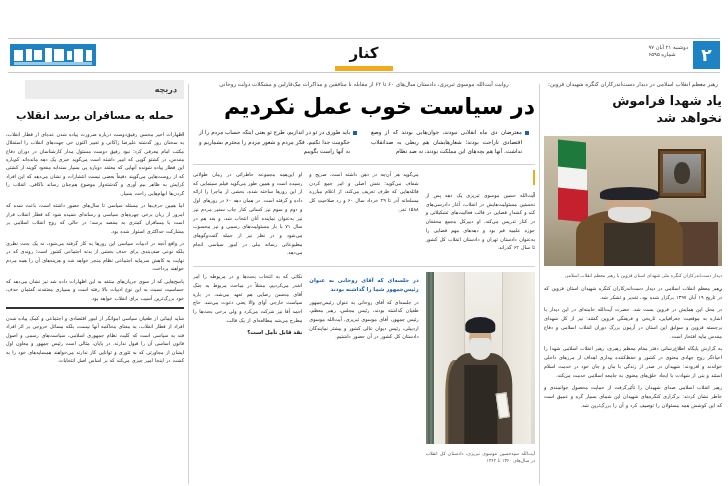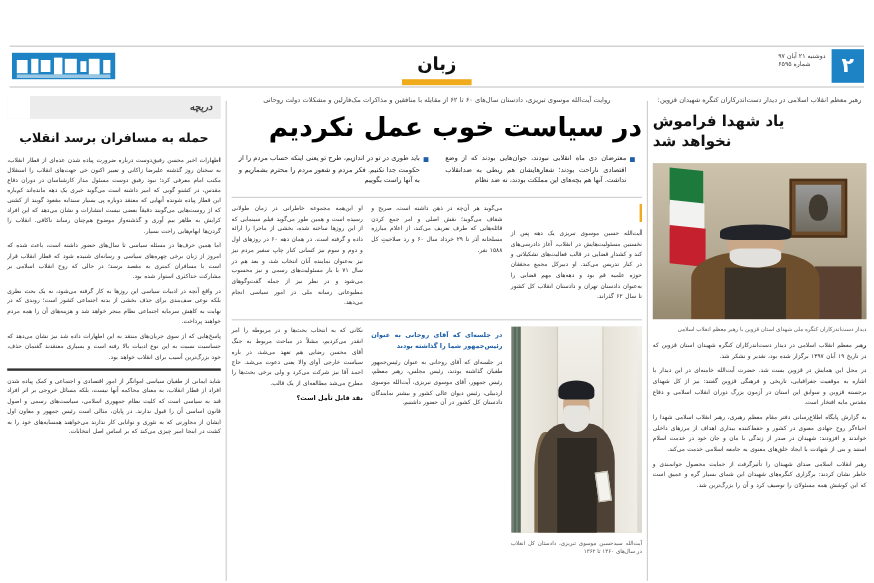--- a/index.html
+++ b/index.html
@@ -123,21 +123,20 @@
     flex: none;
     order: 2;
     margin-right: auto;
   }
   .label-chip .chip-text {
     font-size: 8px;
     color: #3d3d3d;
     padding: 0 7px;
     font-weight: bold;
     order: 1;
-    font-style: italic;
   }
 
   
   .kicker {
     font-size: 5.6px;
     color: #444;
     line-height: 1.6;
     text-align: center;
     margin-bottom: 4px;
     direction: rtl;
@@ -149,21 +148,21 @@
     text-align: right;
     line-height: 1.25;
     direction: rtl;
     letter-spacing: -0.4px;
     margin-bottom: 8px;
   }
   .headline-right {
     font-size: 12.5px;
     font-weight: bold;
     color: #111;
-    text-align: left;
+    text-align: right;
     line-height: 1.35;
     direction: rtl;
     margin-bottom: 9px;
   }
   .headline-left {
     font-size: 10.5px;
     font-weight: bold;
     color: #111;
     text-align: center;
     line-height: 1.4;
@@ -427,21 +426,21 @@
 
   <div class="page-number-box">
     <span>۲</span>
   </div>
 
   <div class="dateblock">
     <div>دوشنبه ۲۱ آبان ۹۷</div>
     <div>شماره ۶۵۹۵</div>
   </div>
 
-  <div class="section-title">زبان</div>
+  <div class="section-title">کنار</div>
   <div class="section-underline"></div>
 
   <div class="logo">
     <div class="glyphs">
       <span class="g1"></span>
         <span class="g2"></span>
         <span class="g3"></span>
         <span class="g4"></span>
       <span class="g5"></span>
         <span class="g6"></span>

